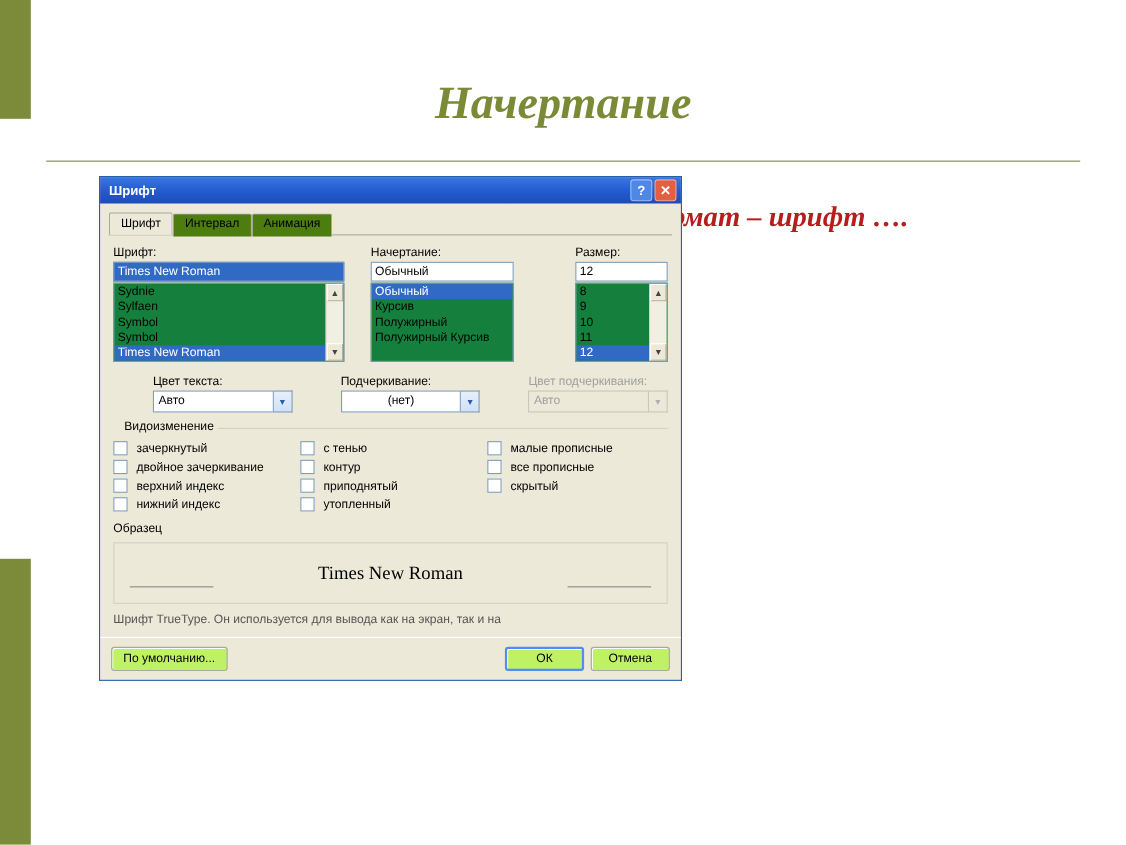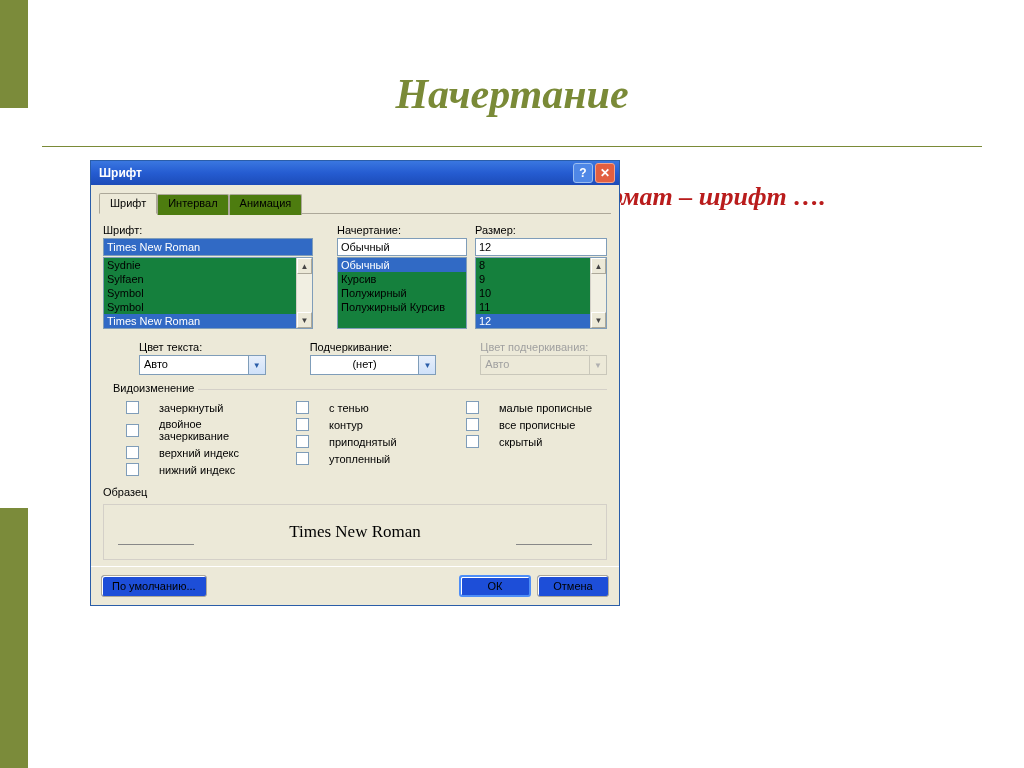--- a/index.html
+++ b/index.html
@@ -101,21 +101,21 @@
     border-bottom: 1px solid #ece9d8;
     z-index: 1;
   }
   .tab:not(.active) { background: #4d7c0f; top:1px; padding-top:2px; padding-bottom:3px;}
   .body-area {
     padding: 10px 12px 6px 12px;
   }
   .row1 { display: flex; gap: 8px; }
   .col-font { flex: 0 0 210px; }
   .col-style { flex: 0 0 130px; margin-left: 16px; }
-  .col-size { flex: 1; }
+  .col-size { flex: 1; margin-left: 48px; }
   .lbl { margin-bottom: 2px; }
   .txt {
     width: 100%;
     height: 18px;
     border: 1px solid #7f9db9;
     background: #fff;
     padding: 1px 3px;
     font-family: inherit;
     font-size: 11px;
   }
@@ -185,21 +185,21 @@
   .group-title {
     position: absolute;
     top: -7px; left: 6px;
     background: #ece9d8;
     padding: 0 4px;
   }
   .group.noborder { border:none; padding:12px 0 0 0;}
   .group.noborder .group-line { left:80px;}
   .checks { display:flex; gap:6px;}
   .check-col { flex:1; display:flex; flex-direction:column; gap:4px;}
-  .chk { display:flex; align-items:center; gap:20px;margin-left:23px;}
+  .chk { display:flex; align-items:center; gap:8px;}
   .chkbox {
     width:13px;height:13px;
     border:1px solid #7f9db9; background:#fff;
     flex-shrink:0;
   }
   .sample-group {
     margin-top: 10px;
     position: relative;
   }
   .sample-box {
@@ -225,21 +225,21 @@
   .footer {
     border-top: 1px solid #fff;
     padding: 8px 10px;
     display: flex;
     gap: 6px;
   }
   .btn {
     height: 22px;
     padding: 0 10px;
     min-width: 72px;
-    background: #1d4ed8;
+    background: #bef264;
     border: 1px solid #aca899;
     border-radius: 3px;
     box-shadow: inset 1px 1px 0 #fff;
     display:flex;align-items:center;justify-content:center;
     font-family:inherit;font-size:11px;
   }
   .btn.default { border: 2px solid #4e8ef7; }
   .disabled-lbl { color:#a0a0a0;}
 </style>
 </head>
@@ -406,20 +406,21 @@
 
     <div class="sample-group">
       <div class="group-title" style="position:static;background:none;padding:0">Образец</div>
       <div class="sample-box">
         <div class="sample-rule" style="left:14px"></div>
         <span class="sample-text">Times New Roman</span>
         <div class="sample-rule" style="right:14px"></div>
       </div>
     </div>
 
+    <div class="hint">Шрифт TrueType. Он используется для вывода как на экран, так и на</div>
   </div>
 
   <div class="footer">
     <button class="btn" style="min-width:100px">По умолчанию...</button>
     <div style="flex:1"></div>
     <button class="btn default">ОК</button>
     <button class="btn">Отмена</button>
   </div>
 </div>
 

